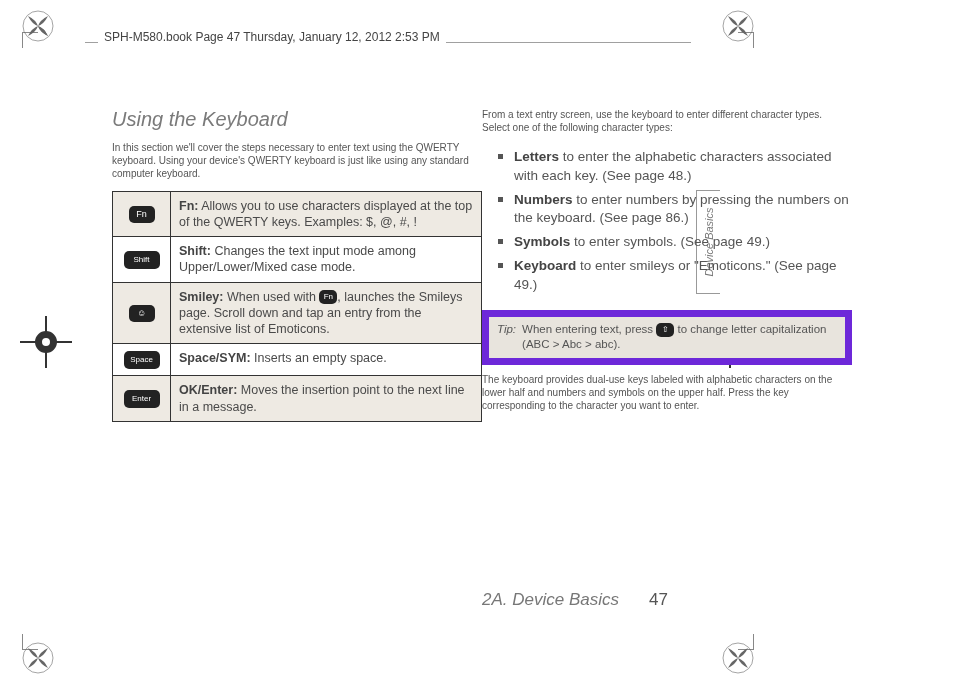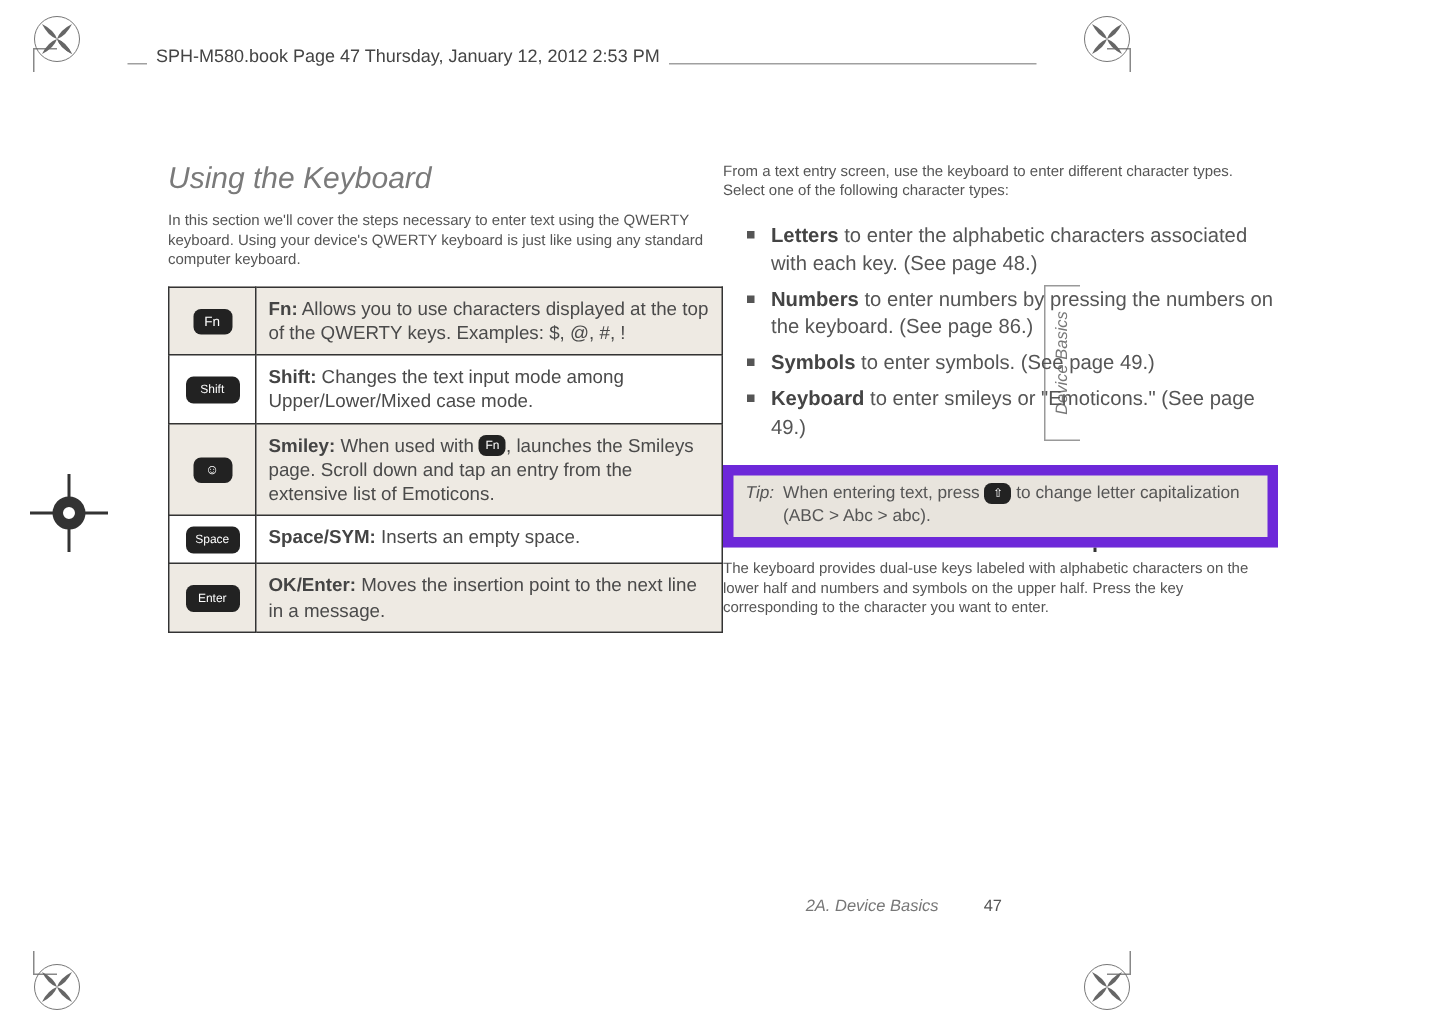--- a/index.html
+++ b/index.html
@@ -50,21 +50,21 @@
   ul.sqlist li::before { content: ""; position: absolute; left: -6px; top: 6px; width: 5px; height: 5px; background: #555; }
   ul.sqlist li b { font-weight: 700; color: #444; }
 
   .tipbox { border: 7px solid #6d28d9; background: #e8e4dd; padding: 5px 8px; font-size: 11.5px; line-height: 1.35; display: flex; gap: 6px; margin-bottom: 8px; }
   .tipbox .tlabel { font-style: italic; color: #555; white-space: nowrap; }
   .tipbox .ttext { color: #555; }
 
   .sidetab { position: absolute; right: 56px; top: 190px; width: 24px; height: 104px; border: 1px solid #999; border-right: none; display: flex; align-items: center; justify-content: center; }
   .sidetab span { transform: rotate(-90deg); font-size: 11px; font-style: italic; color: #777; white-space: nowrap; }
 
-  .footer { position: absolute; left: 0; right: 0; bottom: 72px; display: flex; justify-content: flex-end; gap: 30px; padding-right: 108px; font-size: 11px; color: #777; }
+  .footer { position: absolute; left: 0; right: 0; bottom: 72px; display: flex; justify-content: flex-end; gap: 30px; padding-right: 108px; font-size: 17px; color: #777; }
   .footer .sec { font-style: italic; }
   .footer .pg { color: #555; }
 </style>
 </head>
 <body>
 
 <div class="page">
 
   <div class="crop tl"></div>
   <div class="crop tr"></div>

